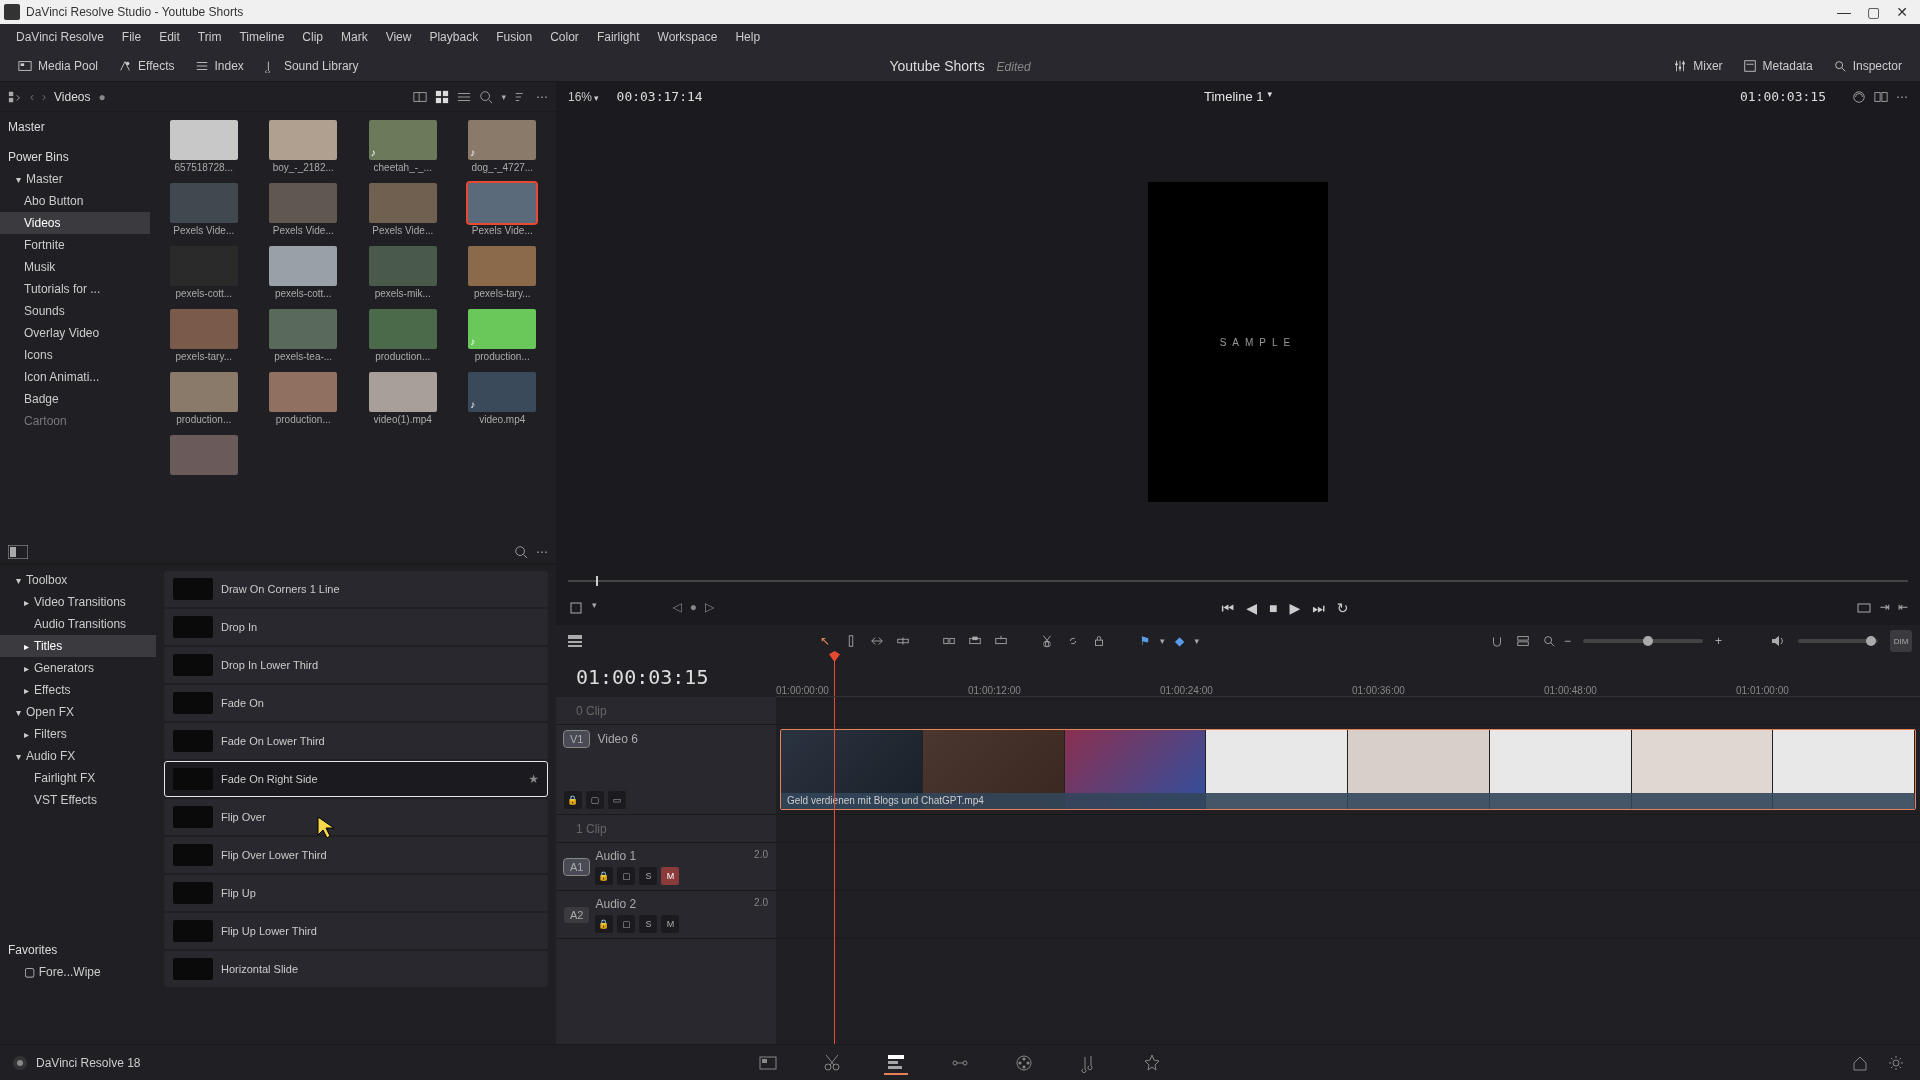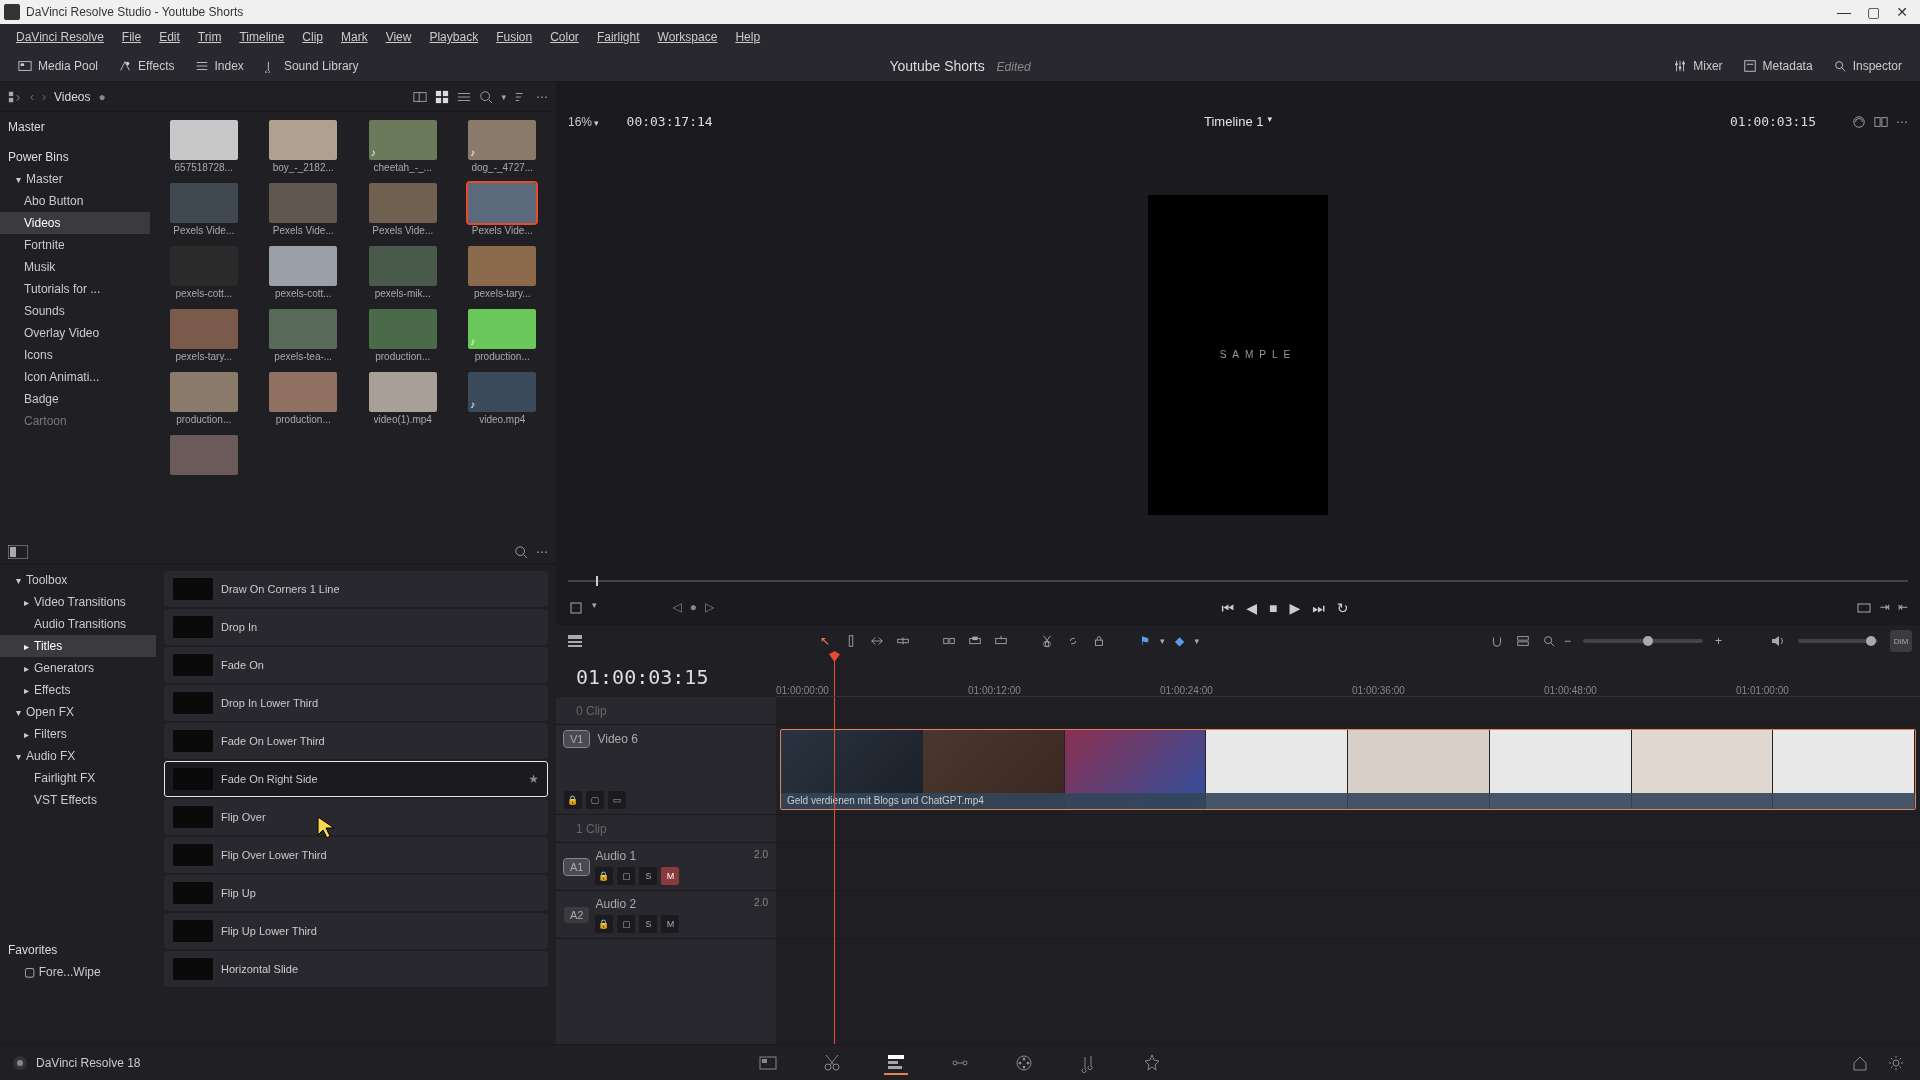--- a/index.html
+++ b/index.html
@@ -5,21 +5,21 @@
 * { margin: 0; padding: 0; box-sizing: border-box; font-family: -apple-system, BlinkMacSystemFont, "Segoe UI", Arial, sans-serif; user-select: none; }
 body { background: #1f1f1f; color: #aaa; font-size: 12px; overflow: hidden; width: 1920px; height: 1080px; position: relative; }
 
 
 .titlebar { height: 24px; background: #f0f0f0; display: flex; align-items: center; padding: 0 4px; color: #333; font-size: 12px; }
 .titlebar-icon { width: 16px; height: 16px; background: #333; border-radius: 2px; margin-right: 6px; }
 .titlebar-controls { margin-left: auto; display: flex; gap: 16px; padding-right: 8px; }
 .titlebar-controls span { cursor: pointer; font-size: 14px; }
 
 
-.menubar { height: 26px; background: #28282e; display: flex; align-items: center; padding: 0 8px; gap: 2px; color: #ccc; text-decoration: underline; }
+.menubar { height: 26px; background: #28282e; display: flex; align-items: center; padding: 0 8px; gap: 2px; color: #ccc; }
 .menubar-item { padding: 4px 8px; font-size: 12px; cursor: pointer; }
 
 
 .toolbar { height: 32px; background: #28282e; border-bottom: 1px solid #1a1a1a; display: flex; align-items: center; padding: 0 8px; }
 .toolbar-btn { display: flex; align-items: center; gap: 6px; padding: 4px 10px; color: #ccc; cursor: pointer; font-size: 12px; }
 .toolbar-icon { width: 14px; height: 14px; display: inline-block; }
 .toolbar-center { position: absolute; left: 50%; transform: translateX(-50%); color: #ddd; font-size: 14px; }
 .toolbar-center .edited { color: #888; font-size: 12px; margin-left: 8px; font-style: italic; }
 .toolbar-right { margin-left: auto; display: flex; }
 
@@ -54,21 +54,21 @@
 .effects-list-wrap { flex: 1; display: flex; flex-direction: column; }
 .effects-list { flex: 1; overflow-y: auto; padding: 4px; }
 .effect-item { display: flex; align-items: center; gap: 8px; padding: 6px 8px; margin: 2px 4px; border-radius: 3px; cursor: pointer; background: #28282e; border: 1px solid transparent; }
 .effect-item.selected { border: 1px solid #e6e6e6; background: #1a1a1f; }
 .effect-preview { width: 40px; height: 22px; background: #0a0a0a; border-radius: 2px; }
 .effect-label { font-size: 11px; color: #ccc; }
 .effect-star { margin-left: auto; color: #888; font-size: 12px; }
 
 
 .right-panel { flex: 1; display: flex; flex-direction: column; background: #1a1a1f; }
-.viewer-header { height: 30px; display: flex; align-items: center; padding: 0 12px; gap: 28px; border-bottom: 1px solid #1a1a1a; margin-top: 25px; }
+.viewer-header { height: 30px; display: flex; align-items: center; padding: 0 12px; gap: 18px; border-bottom: 1px solid #1a1a1a; }
 .viewer-header .zoom { color: #ccc; font-size: 12px; }
 .viewer-header .tc { color: #ddd; font-size: 13px; font-family: monospace; }
 .viewer-header .center { position: absolute; left: 50%; transform: translateX(-50%); color: #e5e5e5; font-size: 13px; display: flex; align-items: flex-start; gap: 4px; }
 .viewer-header .right-tc { margin-left: auto; color: #ddd; font-size: 13px; font-family: monospace; }
 .viewer-header .right-icons { display: flex; gap: 8px; margin-left: 8px; }
 
 .viewer-canvas { flex: 1; background: #1a1a1f; display: flex; align-items: center; justify-content: center; position: relative; }
 .preview-frame { width: 180px; height: 320px; background: #000; display: flex; align-items: center; justify-content: center; }
 .sample-text { color: #999; font-size: 10px; letter-spacing: 6px; padding-left: 40px; }
 
@@ -416,25 +416,25 @@
             <div class="effect-item">
               <div class="effect-preview"></div>
               <span class="effect-label">Draw On Corners 1 Line</span>
             </div>
             <div class="effect-item">
               <div class="effect-preview"></div>
               <span class="effect-label">Drop In</span>
             </div>
             <div class="effect-item">
               <div class="effect-preview"></div>
+              <span class="effect-label">Drop In Lower Third</span>
+            </div>
+            <div class="effect-item">
+              <div class="effect-preview"></div>
               <span class="effect-label">Fade On</span>
-            </div>
-            <div class="effect-item">
-              <div class="effect-preview"></div>
-              <span class="effect-label">Drop In Lower Third</span>
             </div>
             <div class="effect-item">
               <div class="effect-preview"></div>
               <span class="effect-label">Fade On Lower Third</span>
             </div>
             <div class="effect-item selected">
               <div class="effect-preview"></div>
               <span class="effect-label">Fade On Right Side</span>
               <span class="effect-star">★</span>
             </div>

